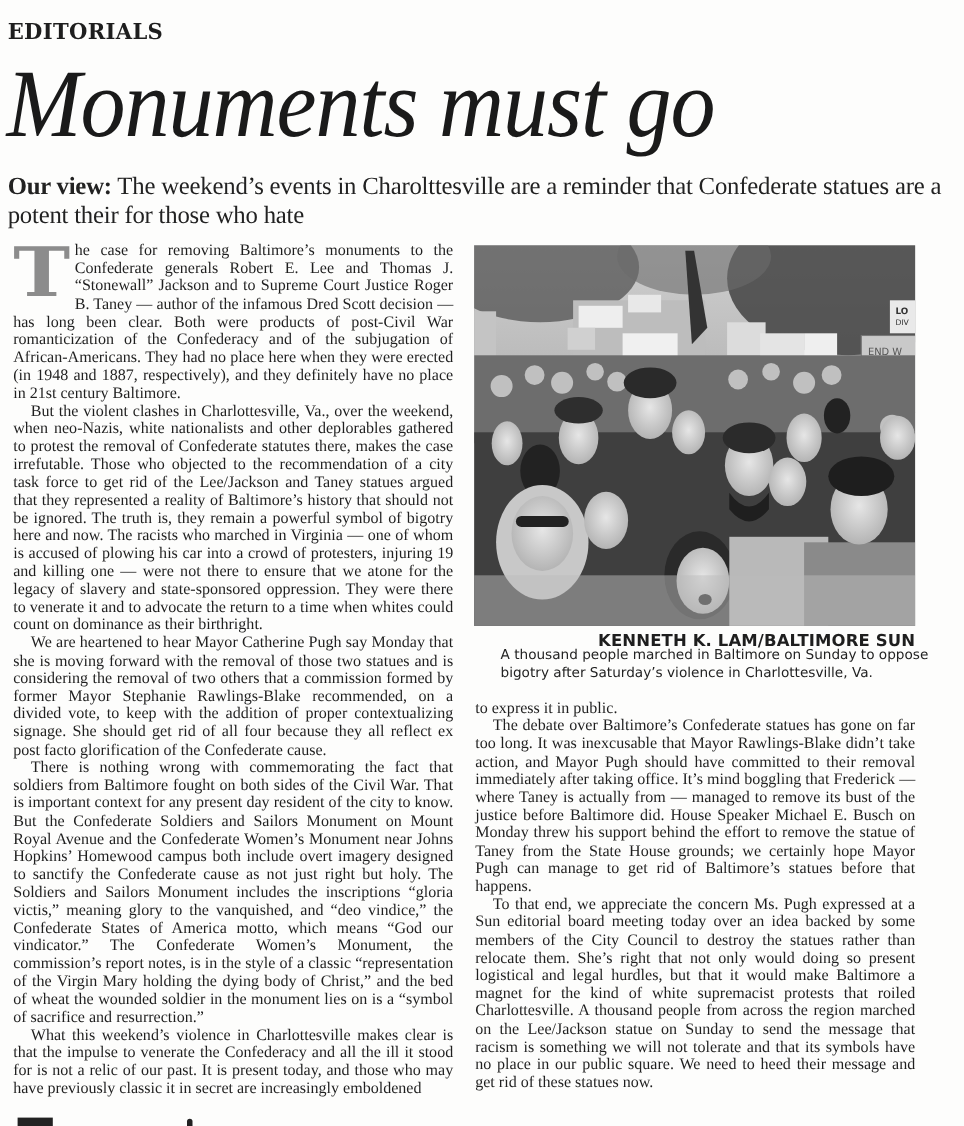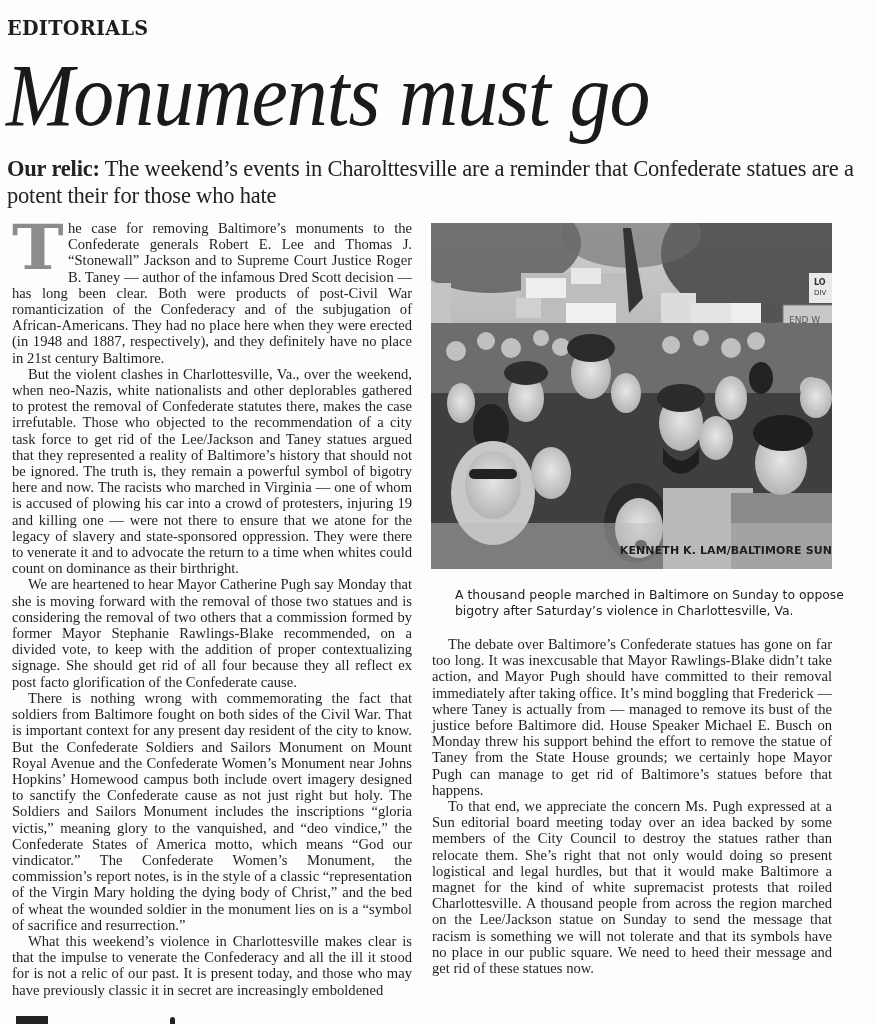--- a/index.html
+++ b/index.html
@@ -102,24 +102,24 @@
       top: 223px;
       width: 401px;
       height: 346px;
       overflow: hidden;
       background: #9a9a9a;
     }
     .photo svg { display: block; }
     .credit {
       position: absolute;
       right: 44px;
-      top: 544px;
+      top: 573px;
       font-family: "DejaVu Sans", sans-serif;
       font-weight: bold;
-      font-size: 11px;
+      font-size: 15px;
       letter-spacing: 0.1px;
       color: #1e1e1e;
     }
     .caption {
       position: absolute;
       left: 432px;
       top: 587px;
       width: 420px;
       font-family: "DejaVu Sans", sans-serif;
       font-size: 12.4px;
@@ -145,21 +145,21 @@
       background: #222;
     }
   </style>
 </head>
 <body>
 
 <div class="section-label">EDITORIALS</div>
 
 <h1 class="headline">Monuments must go</h1>
 
-<div class="dek"><span class="dek-label">Our relic:</span><span> The weekend’s events in Charolttesville are a reminder that Confederate statues are a potent their for those who hate</span></div>
+<div class="dek"><span class="dek-label">Our view:</span><span> The weekend’s events in Charolttesville are a reminder that Confederate statues are a potent their for those who hate</span></div>
 
 <div class="col col-left">
   <p class="first"><span class="dropcap">T</span><span>he case for removing Baltimore’s monuments to the Confederate generals Robert E. Lee and Thomas J. “Stonewall” Jackson and to Supreme Court Justice Roger B. Taney — author of the infamous Dred Scott decision — has long been clear. Both were products of post-Civil War romanticization of the Confederacy and of the subjugation of African-Americans. They had no place here when they were erected (in 1948 and 1887, respectively), and they definitely have no place in 21st century Baltimore.</span></p>
   <p>But the violent clashes in Charlottesville, Va., over the weekend, when neo-Nazis, white nationalists and other deplorables gathered to protest the removal of Confederate statutes there, makes the case irrefutable. Those who objected to the recommendation of a city task force to get rid of the Lee/Jackson and Taney statues argued that they represented a reality of Baltimore’s history that should not be ignored. The truth is, they remain a powerful symbol of bigotry here and now. The racists who marched in Virginia — one of whom is accused of plowing his car into a crowd of protesters, injuring 19 and killing one — were not there to ensure that we atone for the legacy of slavery and state-sponsored oppression. They were there to venerate it and to advocate the return to a time when whites could count on dominance as their birthright.</p>
   <p>We are heartened to hear Mayor Catherine Pugh say Monday that she is moving forward with the removal of those two statues and is considering the removal of two others that a commission formed by former Mayor Stephanie Rawlings-Blake recom­mended, on a divided vote, to keep with the addition of proper contextualizing signage. She should get rid of all four because they all reflect ex post facto glorification of the Confederate cause.</p>
   <p>There is nothing wrong with commemorating the fact that soldiers from Baltimore fought on both sides of the Civil War. That is important context for any present day resident of the city to know. But the Confederate Soldiers and Sailors Monument on Mount Royal Avenue and the Confederate Women’s Monument near Johns Hopkins’ Homewood campus both include overt imagery designed to sanctify the Confederate cause as not just right but holy. The Soldiers and Sailors Monument includes the inscriptions “gloria victis,” meaning glory to the vanquished, and “deo vindice,” the Confederate States of America motto, which means “God our vindicator.” The Confederate Women’s Monu­ment, the commission’s report notes, is in the style of a classic “representation of the Virgin Mary holding the dying body of Christ,” and the bed of wheat the wounded soldier in the monument lies on is a “symbol of sacrifice and resurrection.”</p>
   <p>What this weekend’s violence in Charlottesville makes clear is that the impulse to venerate the Confederacy and all the ill it stood for is not a relic of our past. It is present today, and those who may have previously classic it in secret are increasingly emboldened</p>
 </div>
 
 <div class="photo" title="Black-and-white photo of a crowd of protesters marching down a tree-lined street holding signs">
@@ -247,18 +247,19 @@
     <ellipse cx="350" cy="240" rx="26" ry="32" fill="url(#face)"></ellipse>
     <ellipse cx="352" cy="210" rx="30" ry="18" fill="#1e1e1e"></ellipse>
     <rect x="0" y="300" width="401" height="46" fill="#bcbcbc" opacity="0.5"></rect>
   </svg>
 </div>
 
 <div class="credit">KENNETH K. LAM/BALTIMORE SUN</div>
 <div class="caption">A thousand people marched in Baltimore on Sunday to oppose bigotry after Saturday’s violence in Charlottesville, Va.</div>
 
 <div class="col col-right">
+  <p class="continued">to express it in public.</p>
   <p>The debate over Baltimore’s Confederate statues has gone on far too long. It was inexcusable that Mayor Rawlings-Blake didn’t take action, and Mayor Pugh should have committed to their removal immediately after taking office. It’s mind boggling that Frederick — where Taney is actually from — managed to remove its bust of the justice before Baltimore did. House Speaker Michael E. Busch on Monday threw his support behind the effort to remove the statue of Taney from the State House grounds; we certainly hope Mayor Pugh can manage to get rid of Baltimore’s statues before that happens.</p>
   <p>To that end, we appreciate the concern Ms. Pugh expressed at a Sun editorial board meeting today over an idea backed by some members of the City Council to destroy the statues rather than relocate them. She’s right that not only would doing so present logistical and legal hurdles, but that it would make Baltimore a magnet for the kind of white supremacist protests that roiled Charlottesville. A thousand people from across the region marched on the Lee/Jackson statue on Sunday to send the message that racism is something we will not tolerate and that its symbols have no place in our public square. We need to heed their message and get rid of these statues now.</p>
 </div>
 
 <div class="next-headline-fragment"></div>
 <div class="next-headline-fragment2"></div>
 
 </body></html>

